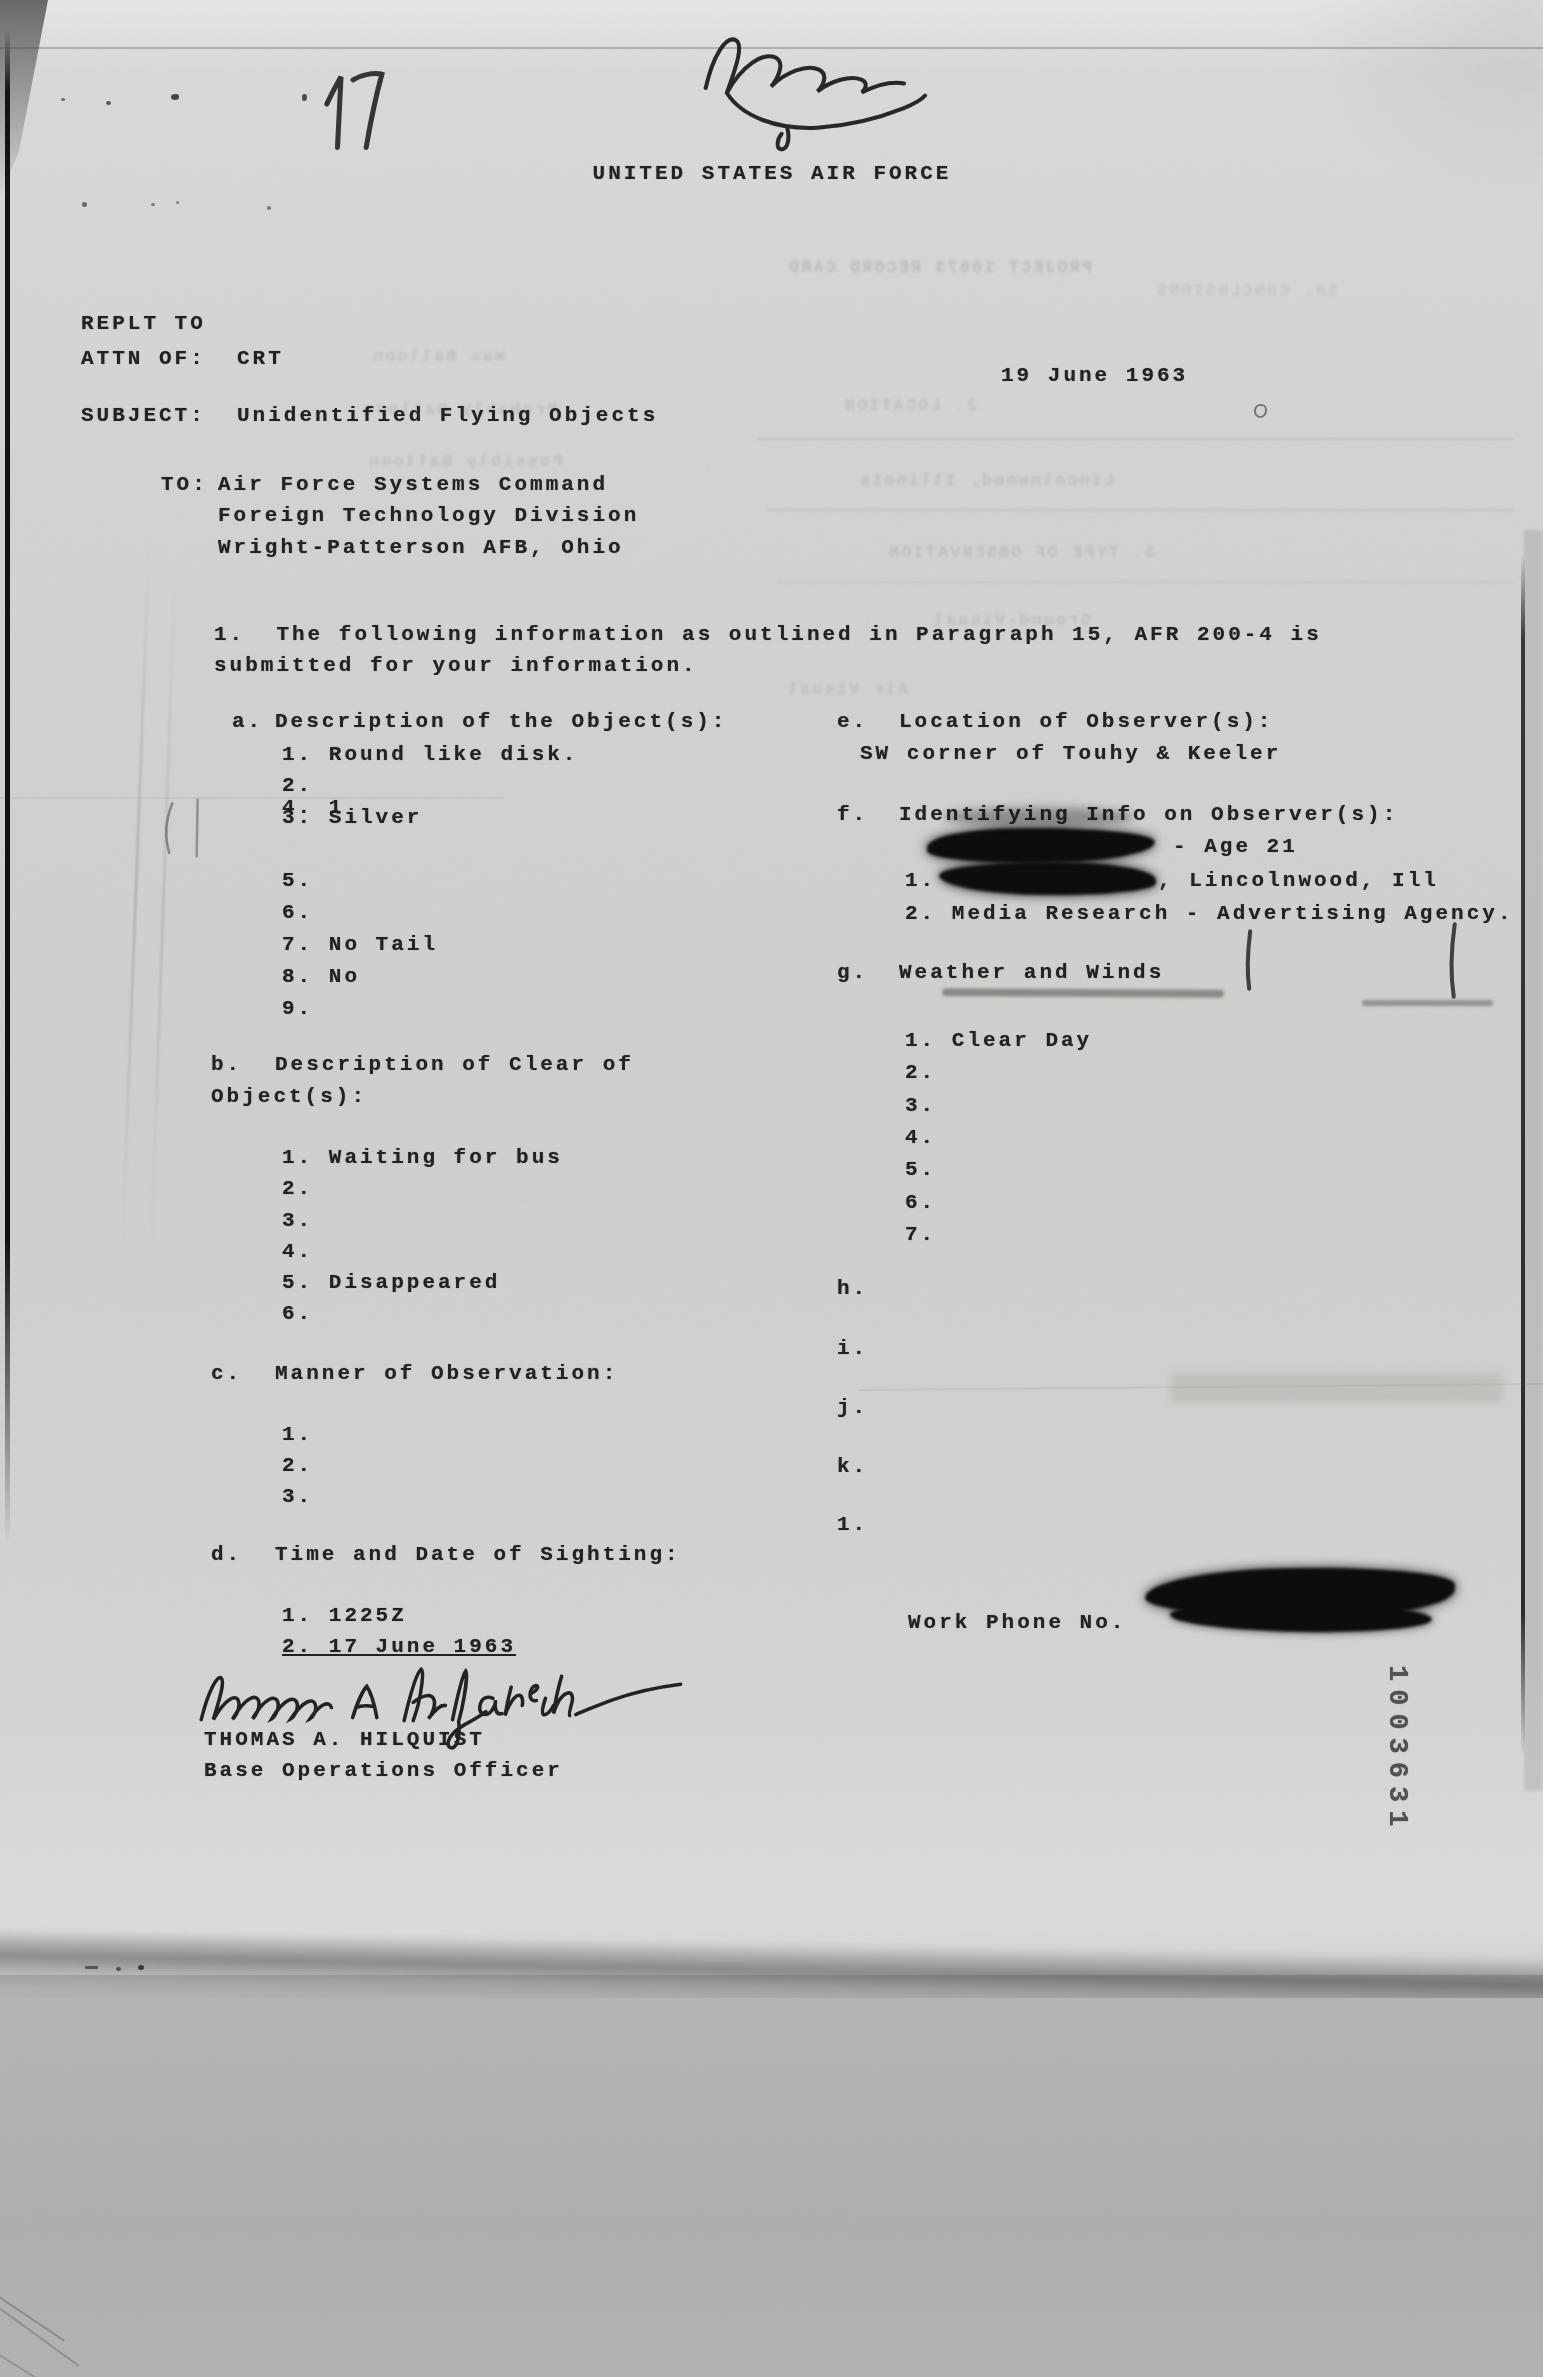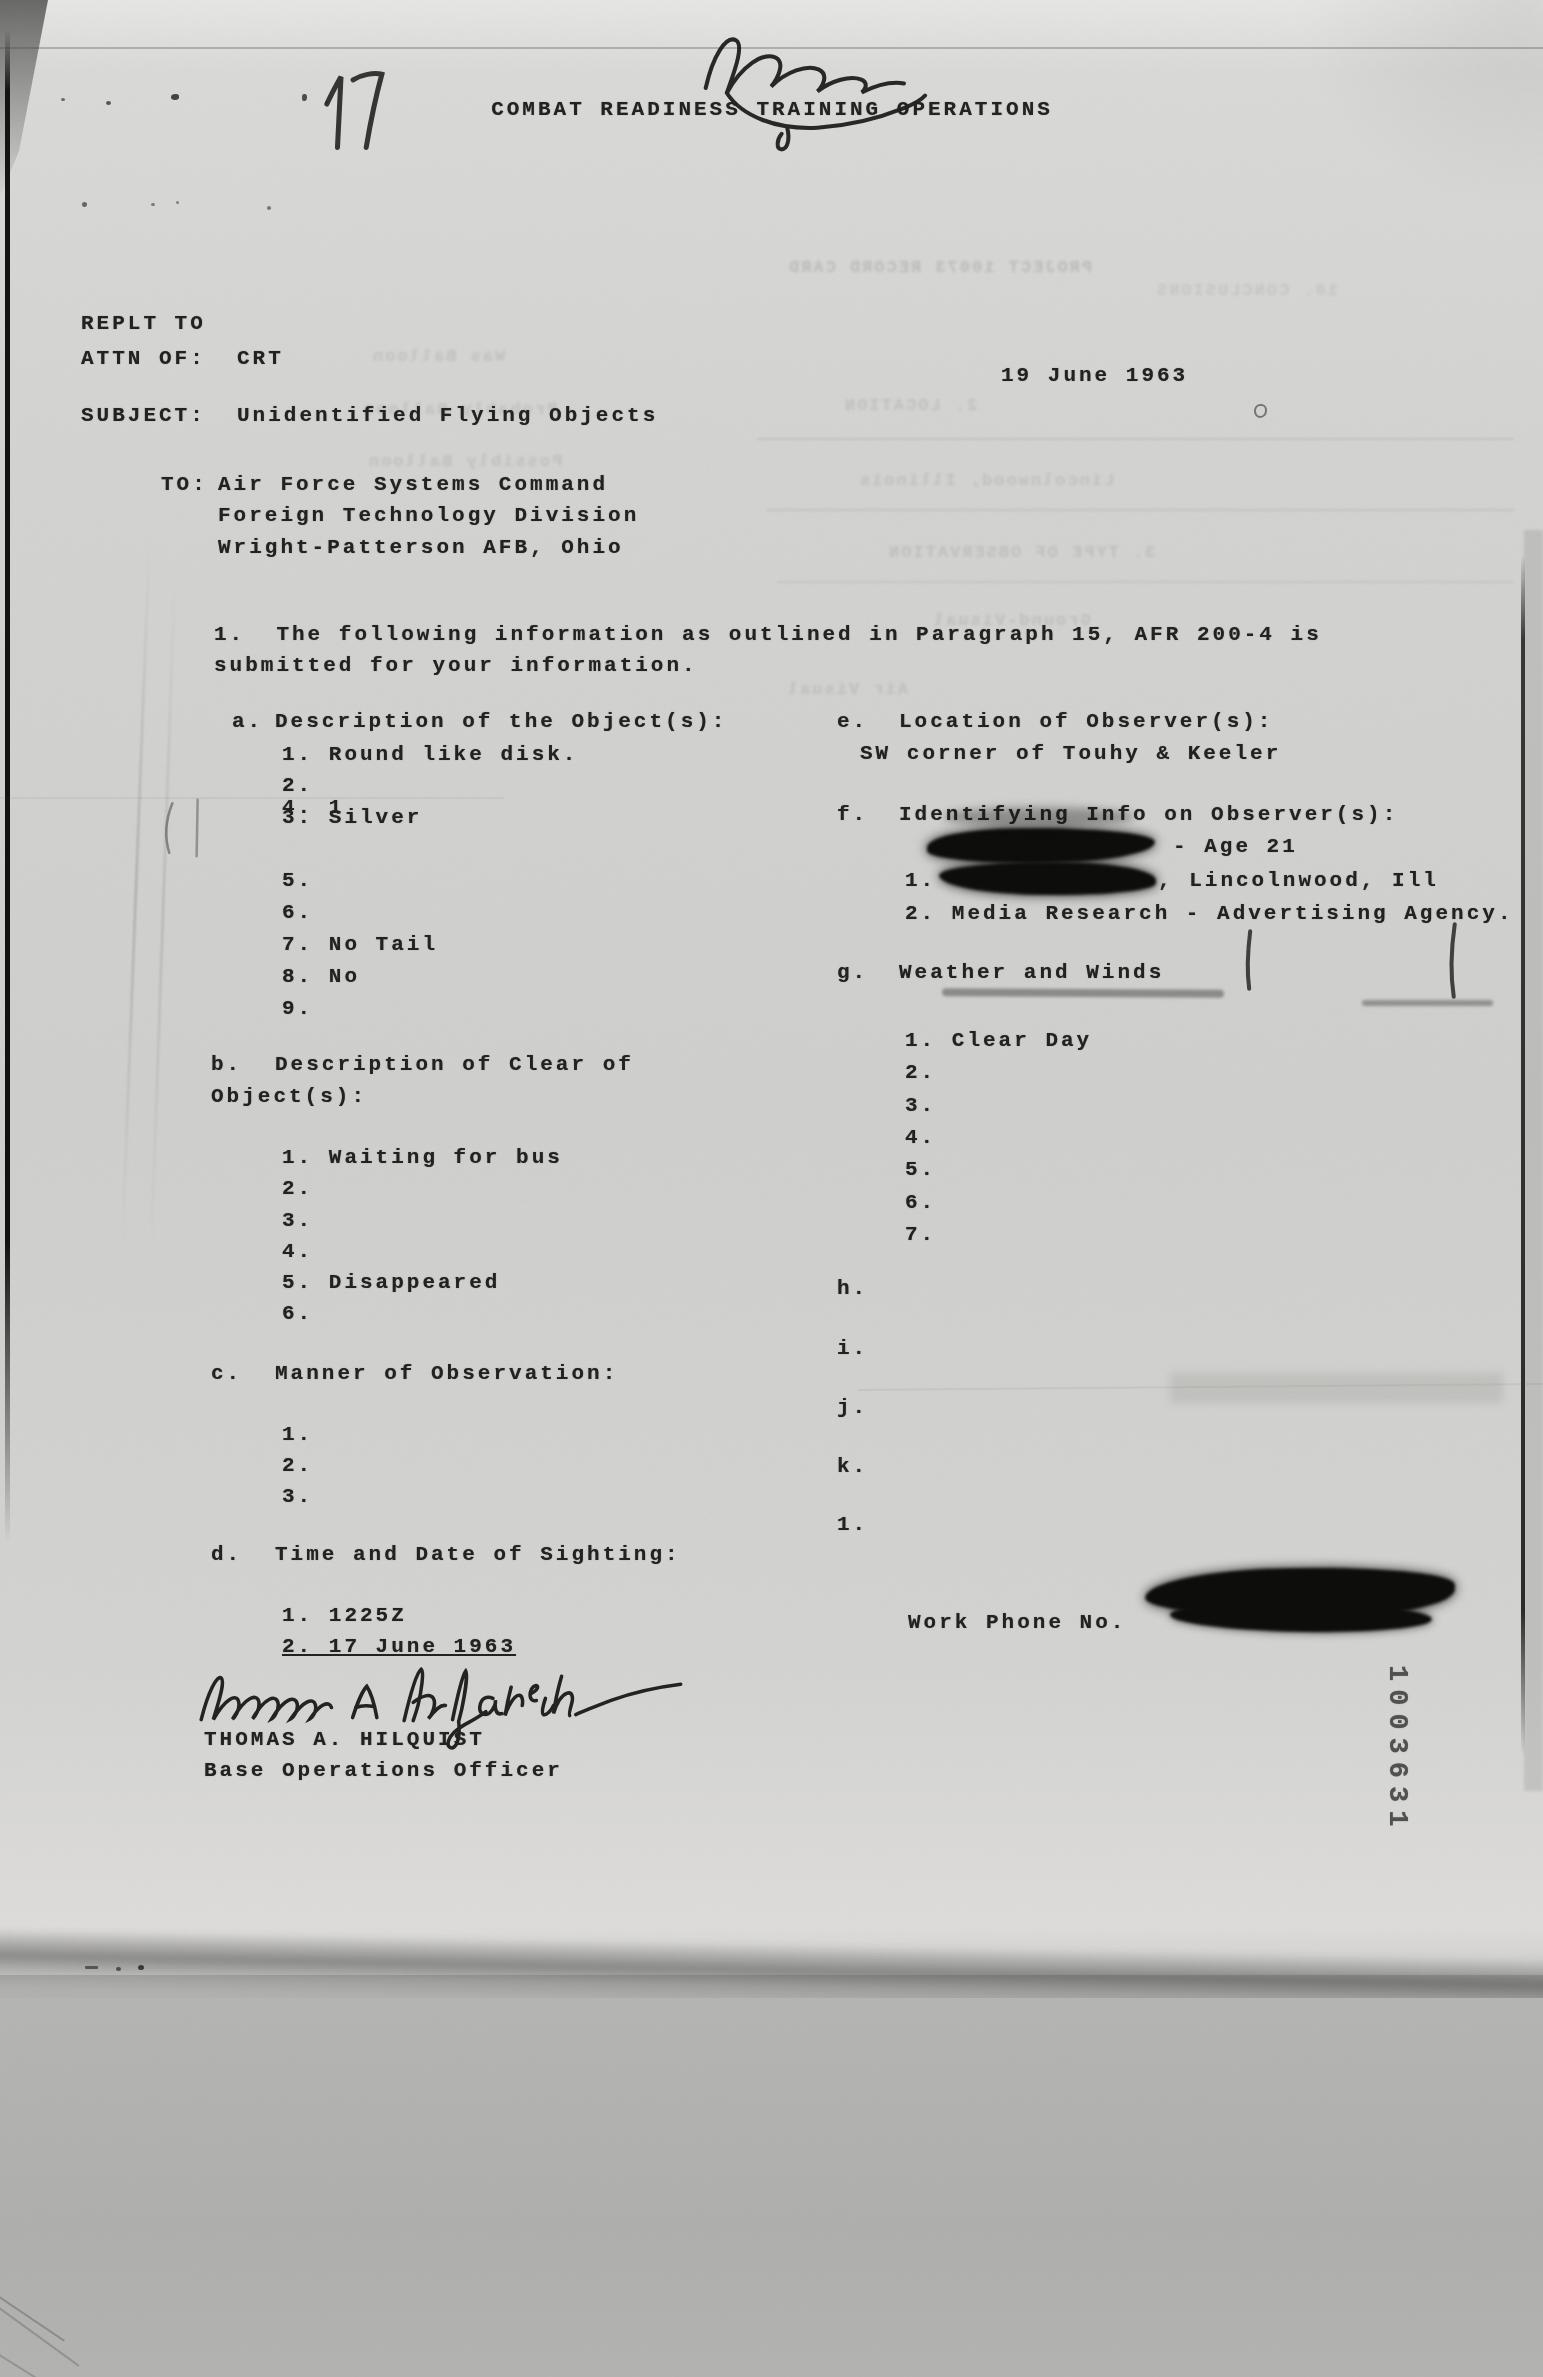--- a/index.html
+++ b/index.html
@@ -74,21 +74,21 @@
   </svg>
 
   <svg class="ink" style="left:656px;top:10px;" width="353" height="161" viewBox="0 0 700 320">
     <g fill="none" stroke="#151513" stroke-width="8" stroke-linecap="round" opacity=".9" transform="translate(-1300,-20)">
       <path d="M1398,175 C1412,112 1438,70 1458,80 C1476,90 1452,150 1440,185 C1470,130 1512,104 1536,114 C1558,124 1540,158 1528,172 C1558,142 1600,128 1622,138 C1644,148 1630,172 1620,182 C1648,160 1686,150 1706,158 C1722,164 1716,178 1708,184 C1736,170 1768,162 1792,166"></path>
       <path d="M1440,185 C1470,232 1540,258 1620,254 C1682,250 1742,235 1792,215 C1814,206 1828,197 1834,190"></path>
       <path d="M1560,254 C1566,278 1560,298 1548,297 C1538,296 1539,278 1549,266"></path>
     </g>
   </svg>
 
-  <div class="t hd" style="top:98px;">COMBAT READINESS TRAINING OPERATIONS</div>
+  <div class="t hd" style="top:162px;">UNITED STATES AIR FORCE</div>
 
   <div class="t" style="left:81px;top:312px;">REPLT TO</div>
   <div class="t" style="left:81px;top:347px;">ATTN OF:  CRT</div>
   <div class="t" style="left:1001px;top:364px;">19 June 1963</div>
   <div class="t" style="left:81px;top:404px;">SUBJECT:  Unidentified Flying Objects</div>
 
   <div class="t" style="left:161px;top:473px;">TO:</div>
   <div class="t" style="left:218px;top:473px;">Air Force Systems Command</div>
   <div class="t" style="left:218px;top:504px;">Foreign Technology Division</div>
   <div class="t" style="left:218px;top:536px;">Wright-Patterson AFB, Ohio</div>

